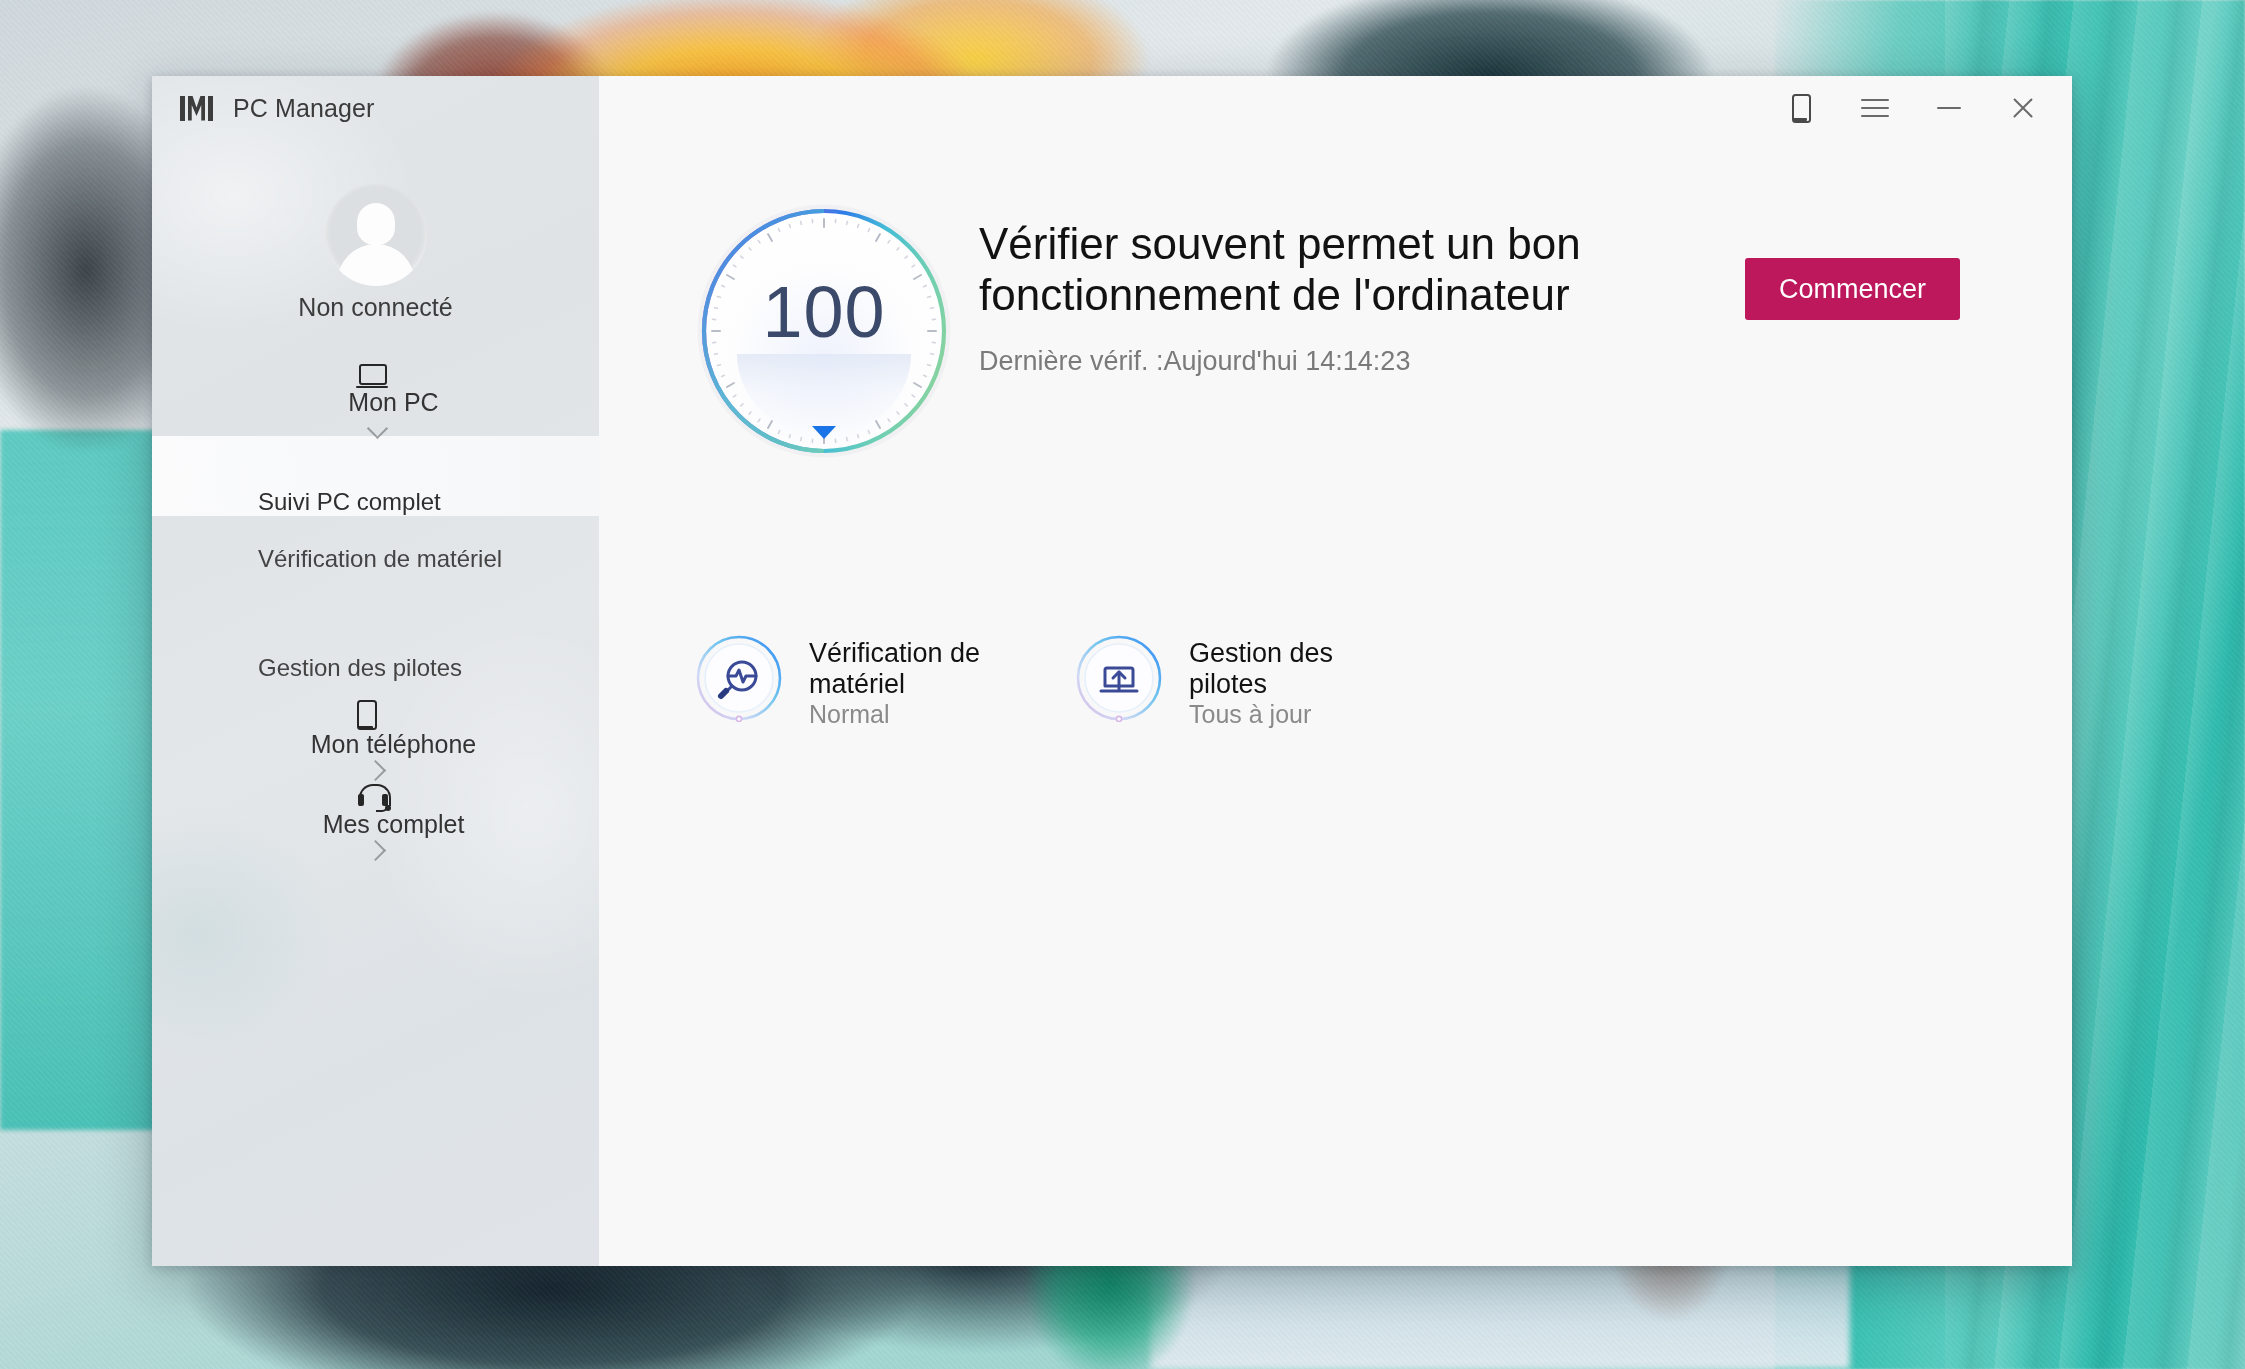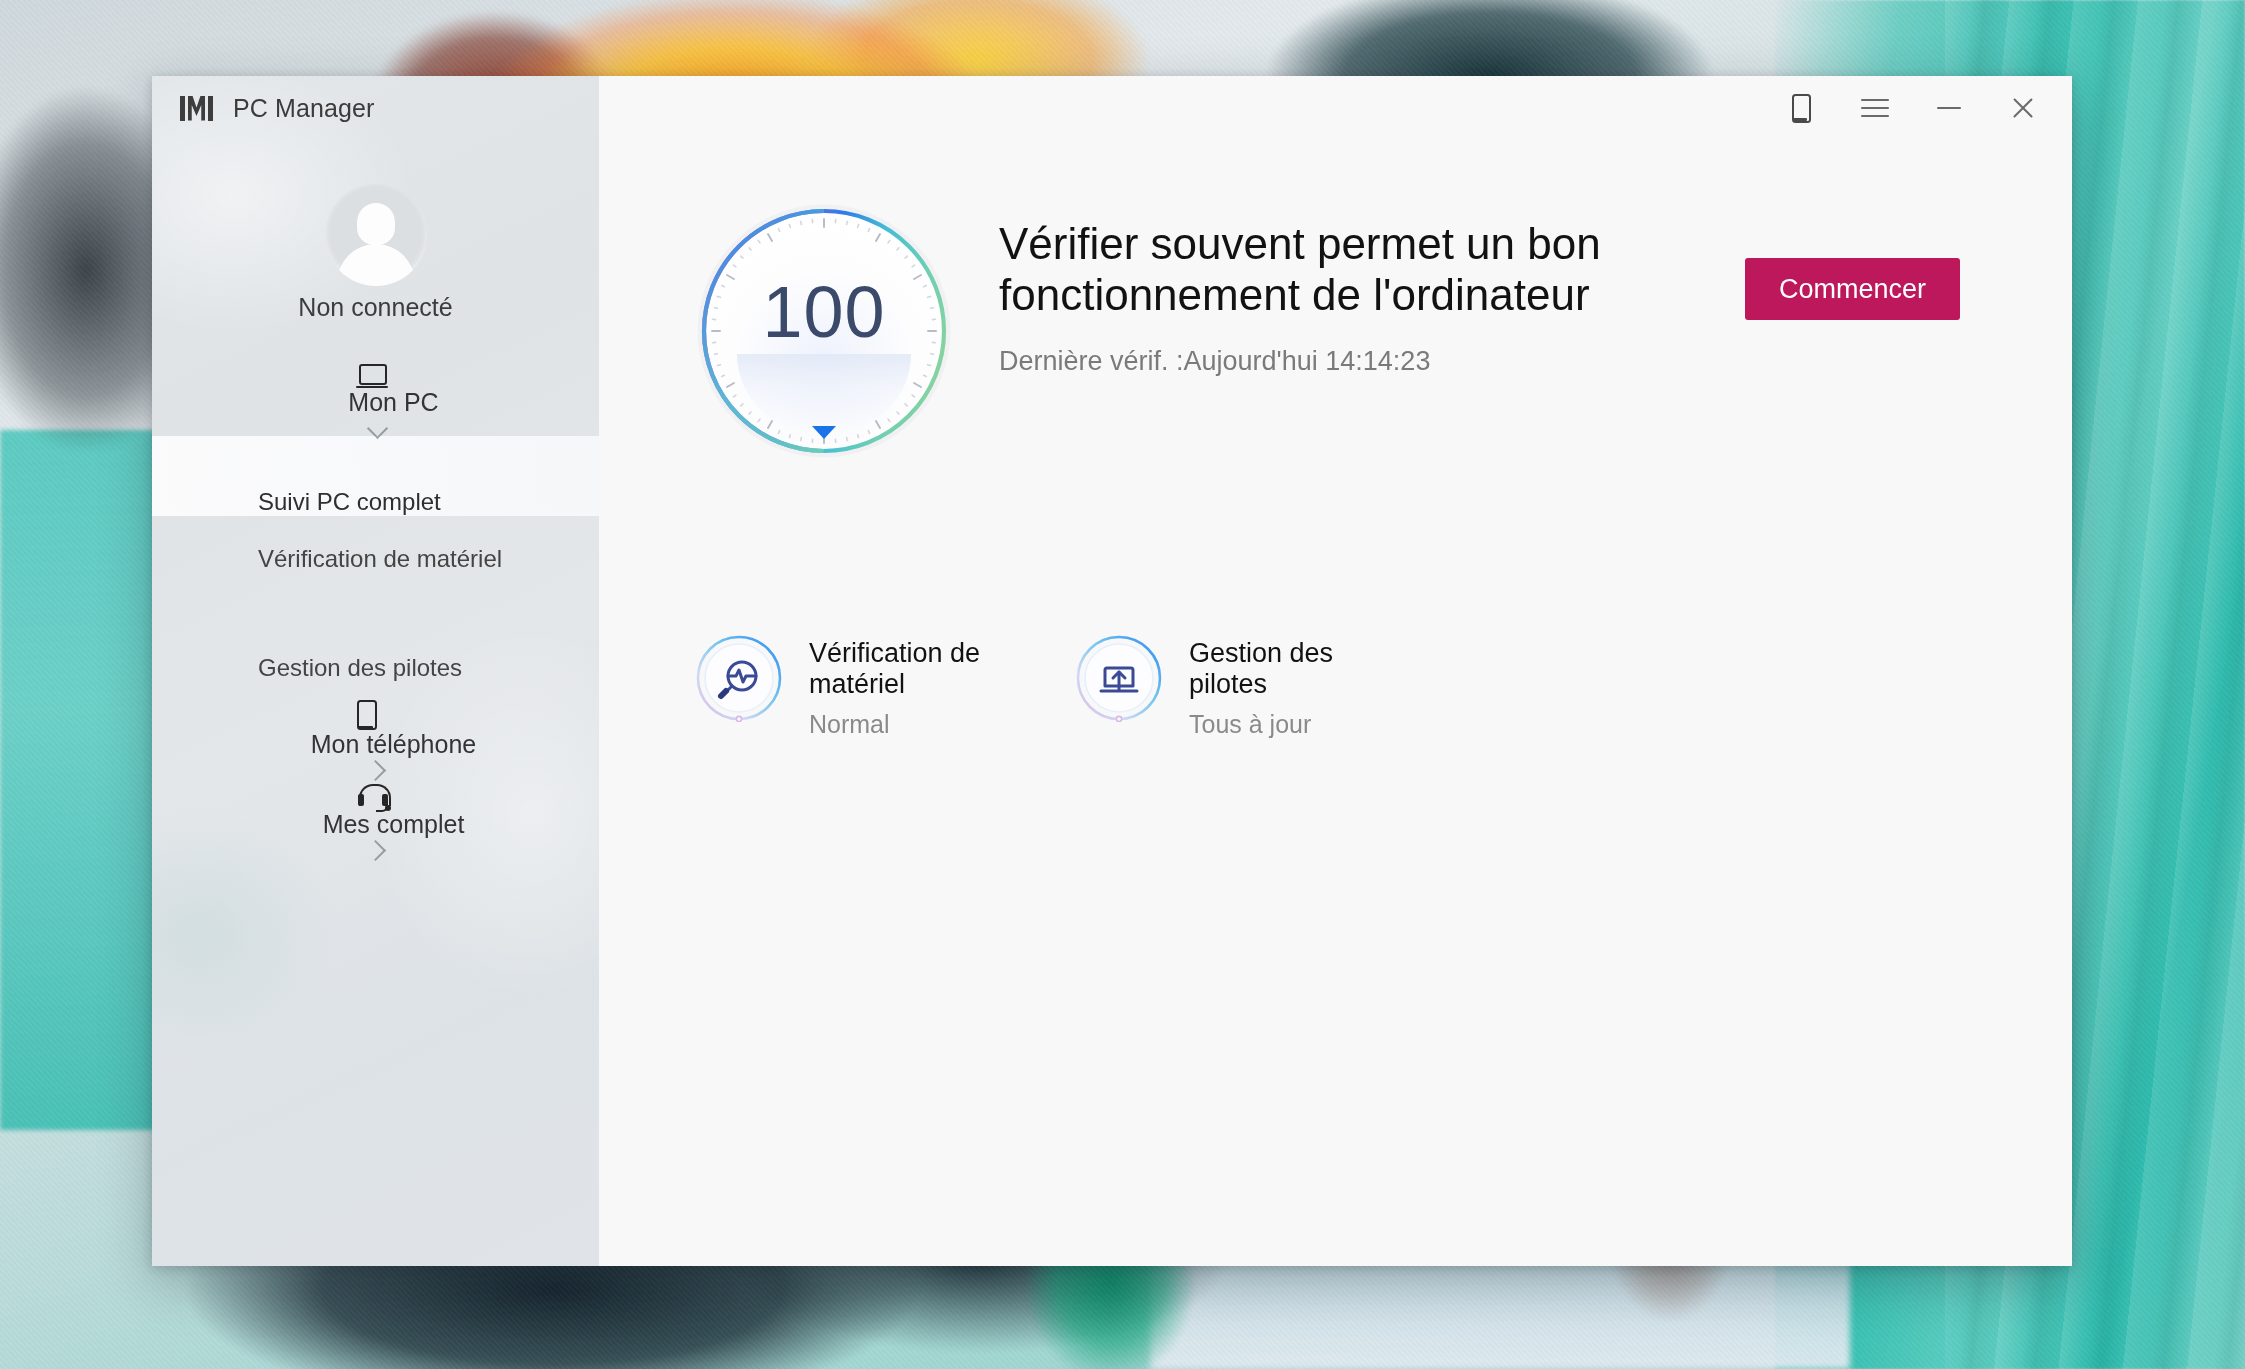--- a/index.html
+++ b/index.html
@@ -374,21 +374,21 @@
   #gauge-reflect {
     position: absolute;
     left: 40px; right: 40px; top: 150px;
     height: 78px;
     border-radius: 0 0 90px 90px;
     background: linear-gradient(180deg, rgba(225,232,246,0.85) 0%, rgba(236,241,250,0.5) 45%, rgba(255,255,255,0) 100%);
     pointer-events: none;
   }
 
   #hero-text {
-    margin-left: 48px;
+    margin-left: 28px;
     flex: 1;
     padding-top: 14px;
   }
   #hero-title {
     font-size: 44px;
     line-height: 1.16;
     color: #121212;
     max-width: 610px;
     font-weight: 400;
   }
@@ -436,21 +436,20 @@
   }
   .card-icon svg { position: absolute; inset: 0; }
   .card-text { padding-top: 6px; }
   .card-title {
     font-size: 27px;
     color: #121212;
     line-height: 1.15;
     max-width: 210px;
   }
   .card-status {
-    margin-top: 10px;
     font-size: 25px;
     color: #8a8a8a;
   }
 </style>
 </head>
 <body>
 
 <div id="desktop">
   <div class="wp wp-base"></div>
   <div class="wp wp-teal-mid-left"></div>

